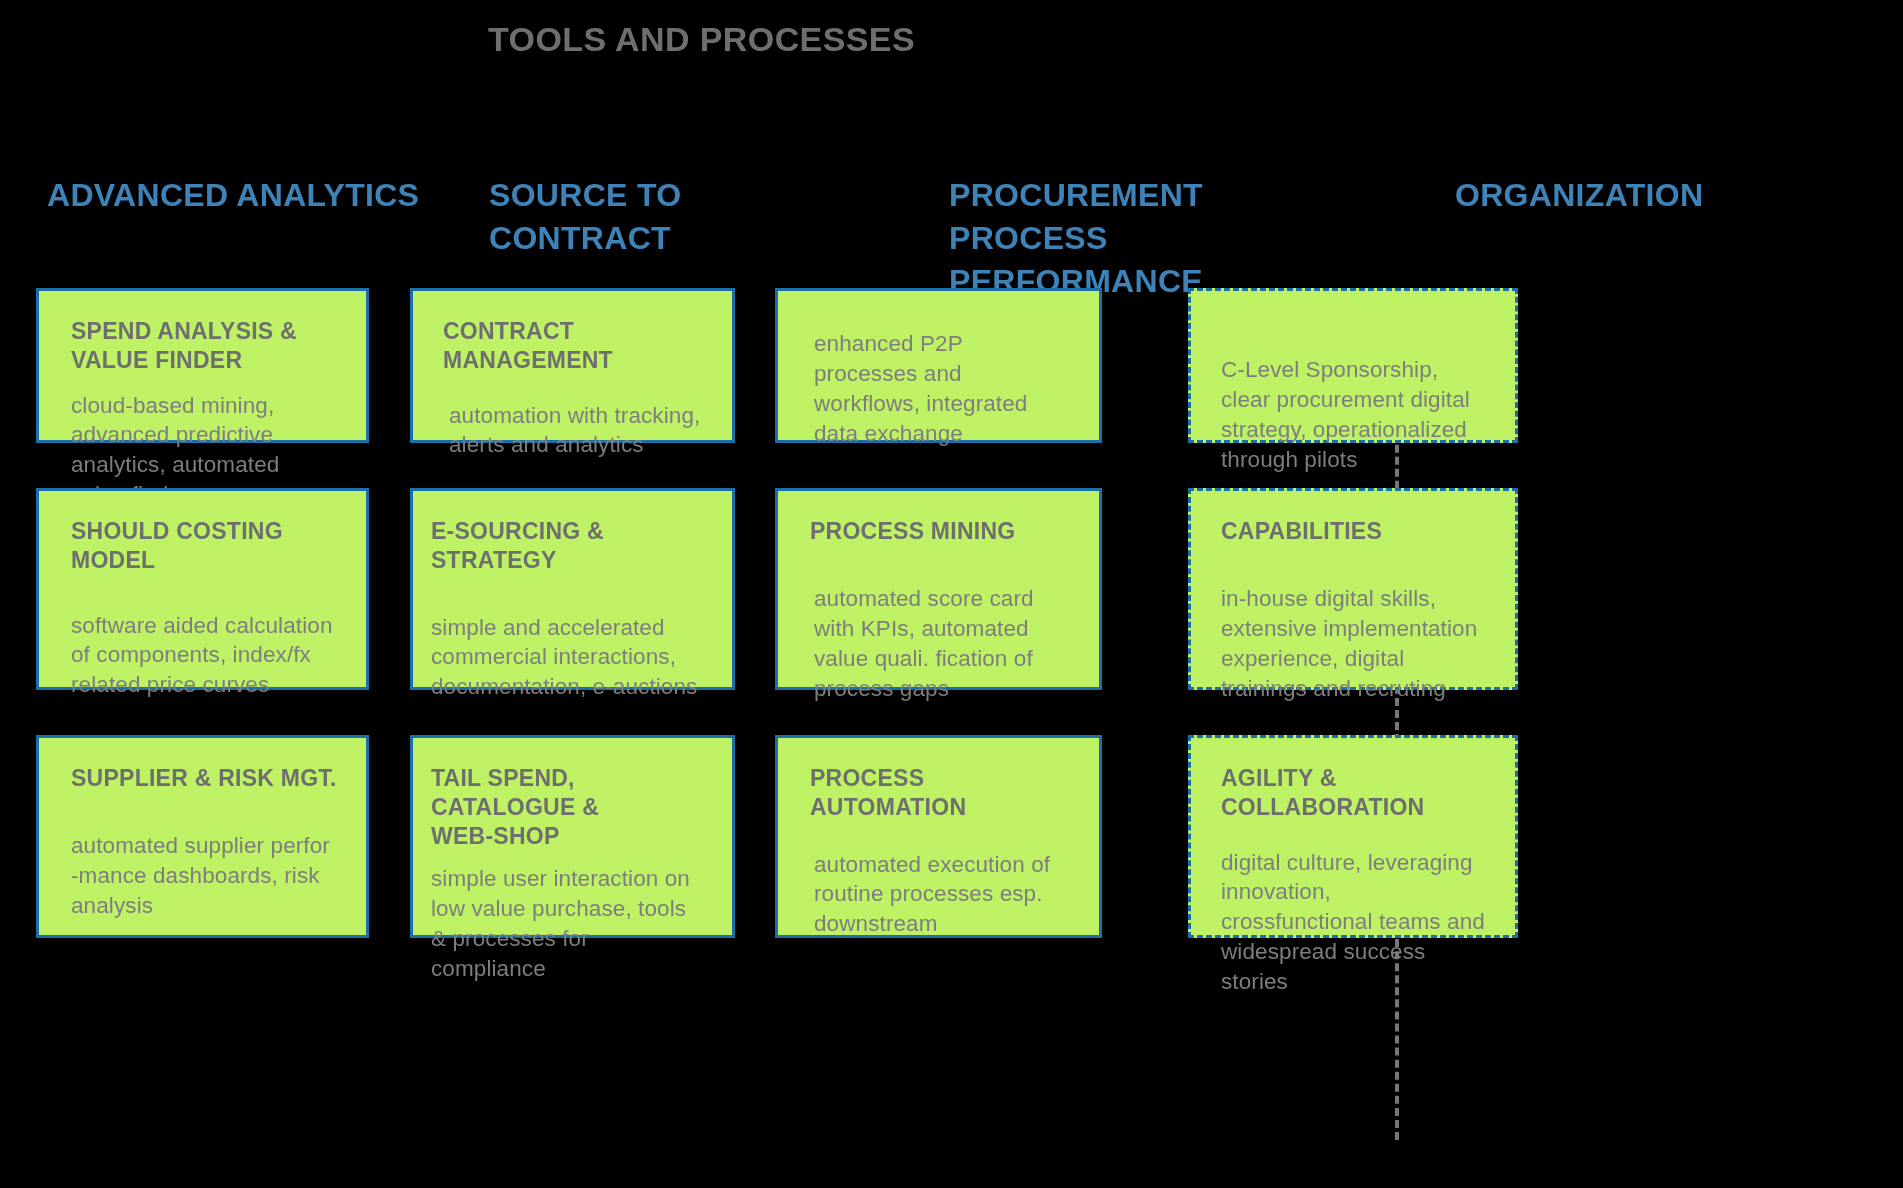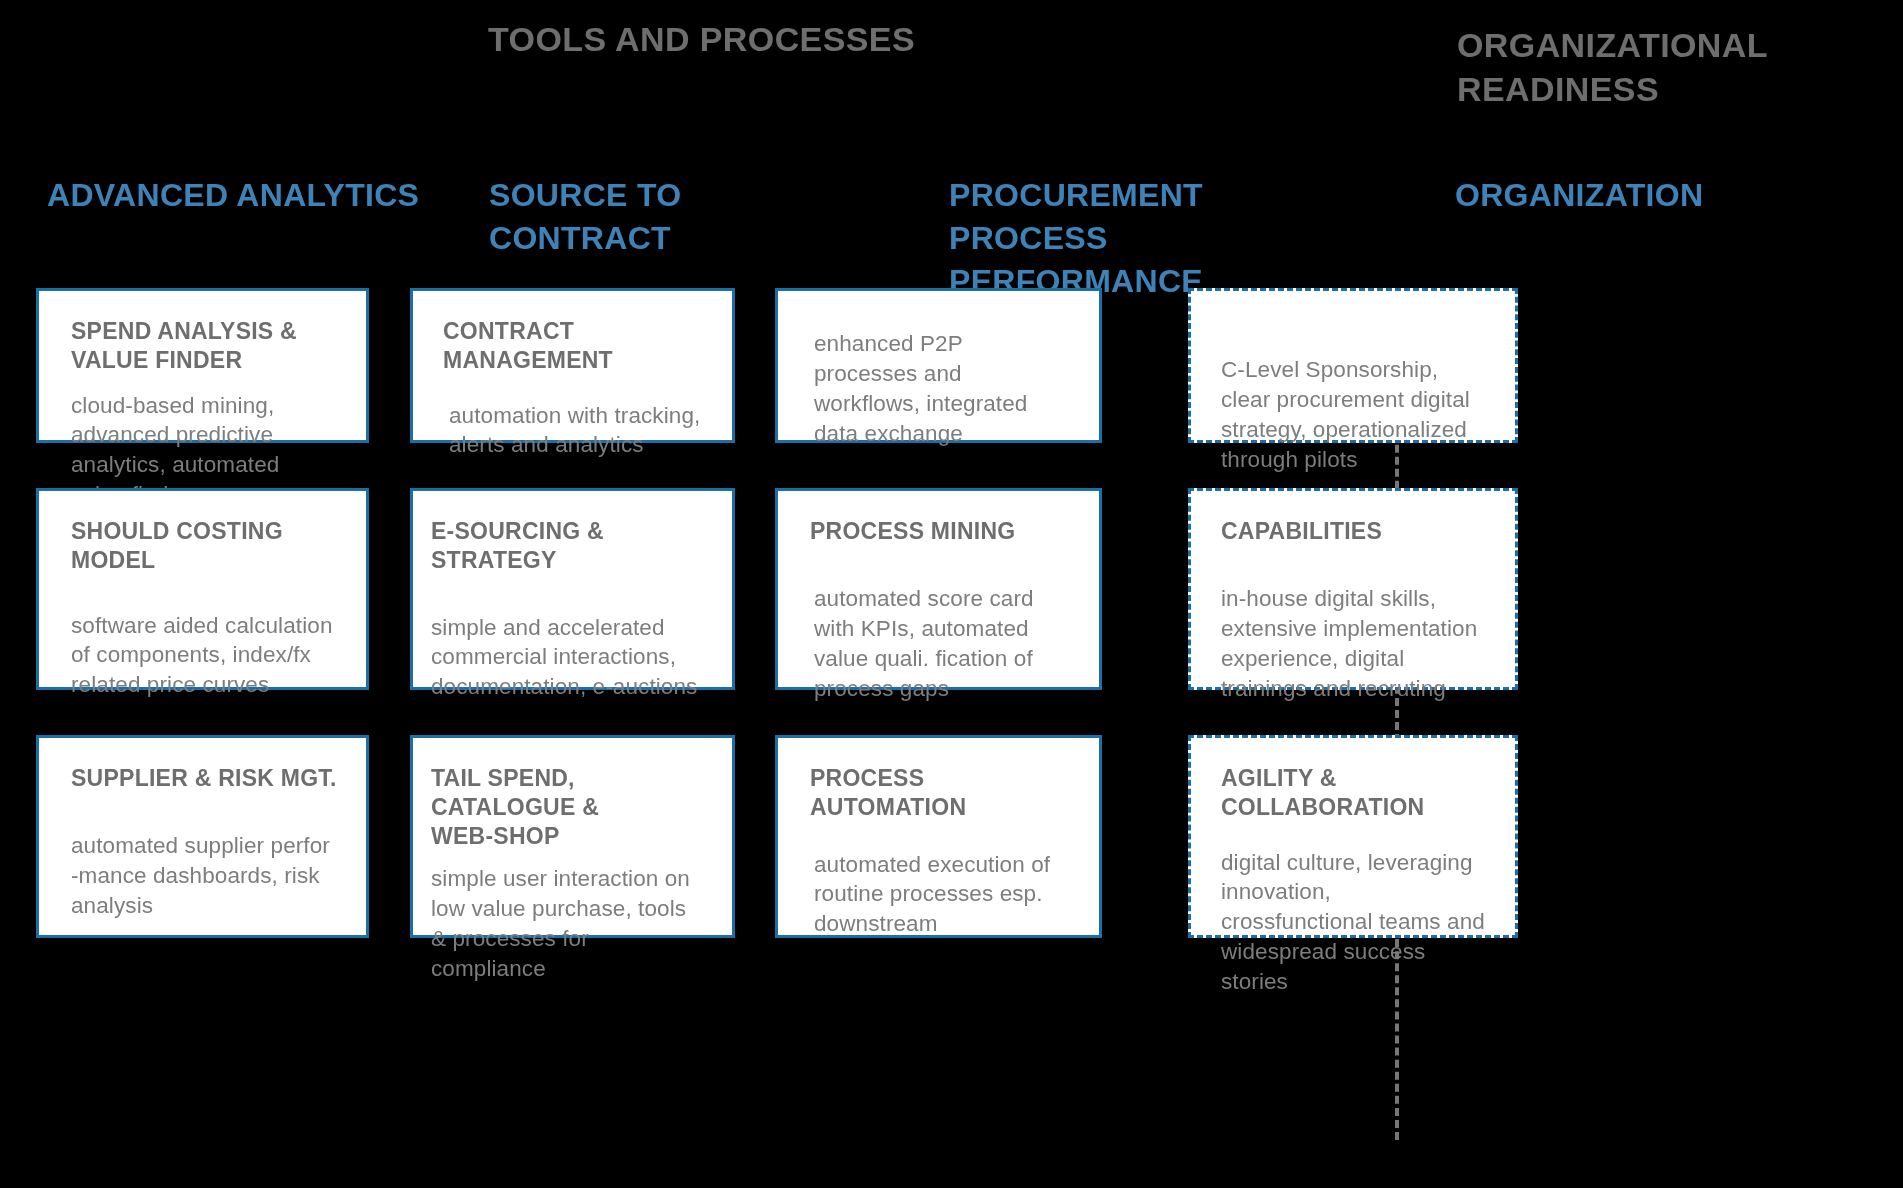--- a/index.html
+++ b/index.html
@@ -66,21 +66,21 @@
     width: 0;
     height: 840px;
     border-left: 4px dashed #777777;
   }
 
   
   .card {
     position: absolute;
     box-sizing: border-box;
     border: 3px solid #1a6fa8;
-    background: #ffffff;
+    background: #bef264;
     padding: 26px 28px 0 32px;
   }
   .card.dashed {
     border: 3px dashed #1a6fa8;
     padding-left: 30px;
   }
   .card-title {
     font-size: 23px;
     font-weight: bold;
     color: #6e6e6e;
@@ -106,22 +106,20 @@
   
   .row0 { top: 288px; height: 155px; }
   .row1 { top: 488px; height: 202px; }
   .row2 { top: 735px; height: 203px; }
 </style>
 </head>
 <body>
 
 <div id="section-headers">
   <div class="section-title" id="section-title-tools">TOOLS AND PROCESSES</div>
-  <div class="section-title" id="section-title-org" style="white-space: pre-line;">ORGANIZATIONAL
-READINESS</div>
 </div>
 
 <div class="col-head" id="colhead-0" style="white-space: pre-line;">ADVANCED ANALYTICS</div>
 <div class="col-head" id="colhead-1" style="white-space: pre-line;">SOURCE TO CONTRACT</div>
 <div class="col-head" id="colhead-2" style="white-space: pre-line;">PROCUREMENT PROCESS
 PERFORMANCE</div>
 <div class="col-head" id="colhead-3" style="white-space: pre-line;">ORGANIZATION</div>
 
 <div id="vertical-divider"></div>
 

